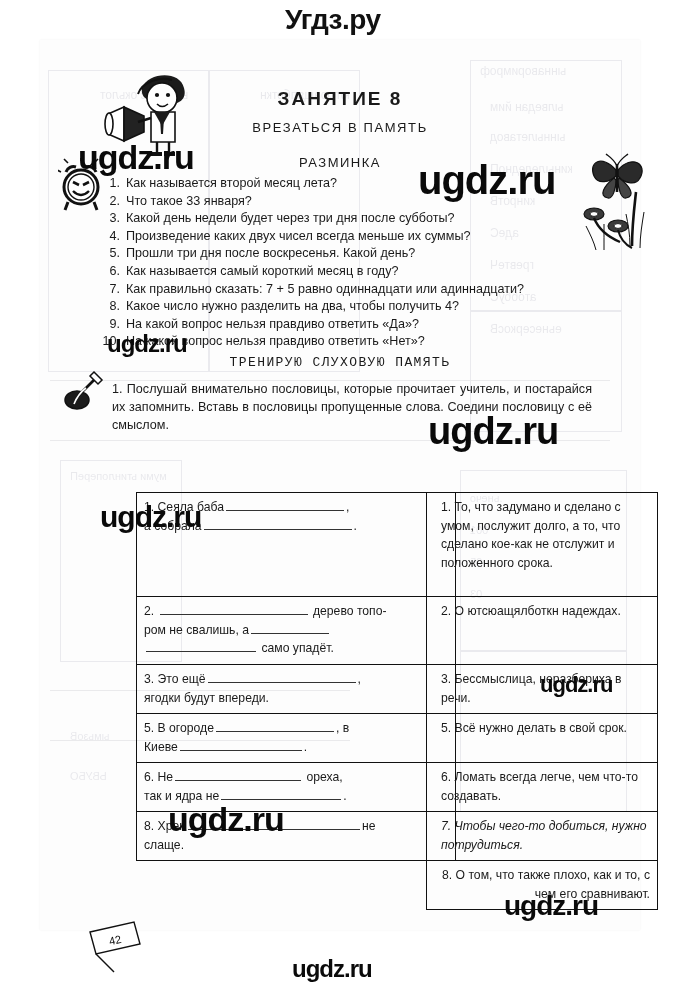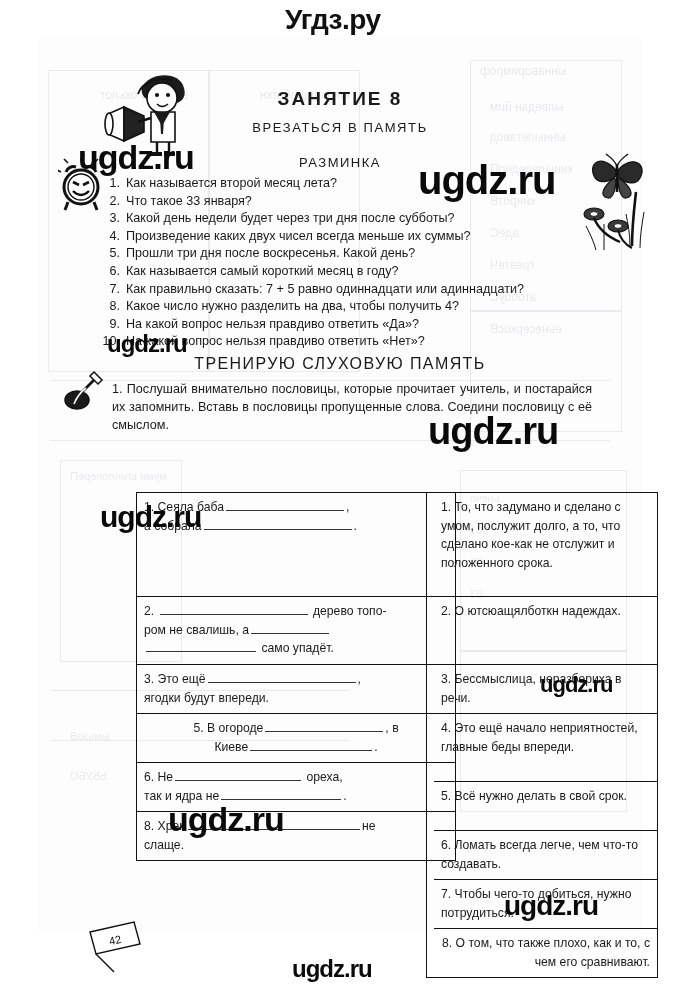--- a/index.html
+++ b/index.html
@@ -98,22 +98,23 @@
     top: 115px;
     text-align: center;
     font-size: 13px;
     letter-spacing: 1.5px;
   }
   #audio-head {
     position: absolute;
     left: 0; right: 0;
     top: 315px;
     text-align: center;
-    font-size: 16px;
+    font-size: 13px;
     letter-spacing: 1.4px;
+    font-family: Liberation Mono, monospace;
   }
 
   
   #questions {
     position: absolute;
     left: 55px;
     top: 135px;
     width: 510px;
   }
   .q-row {
@@ -350,32 +351,31 @@
         <span class="q-txt">На какой вопрос нельзя правдиво ответить «Нет»?</span>
       </div>
     </div>
 
   <div id="task"><span>1. </span><span>Послушай внимательно пословицы, которые прочитает учитель, и постарайся их запомнить. Вставь в пословицы пропущенные слова. Соедини пословицу с её смыслом.</span></div>
 
   <div class="tbl" id="tbl-left">
       <div class="trow" style="height: 104px; box-sizing: border-box;"><span>1.</span> Сеяла баба<span class="blank" style="width: 118px;"></span>,<br>а собрала<span class="blank" style="width: 148px;"></span>.</div>
       <div class="trow" style="height: 68px; box-sizing: border-box;"><span>2.</span> <span class="blank" style="width: 148px;"></span> дерево топо-<br>ром не свалишь, а<span class="blank" style="width: 78px;"></span><br><span class="blank" style="width: 110px;"></span> само упадёт.</div>
       <div class="trow" style="height: 49px; box-sizing: border-box;"><span>3.</span> Это ещё<span class="blank" style="width: 148px;"></span>,<br>ягодки будут впереди.</div>
-      <div class="trow" style="height: 49px; box-sizing: border-box; text-align: center;"><span>5.</span> В огороде<span class="blank" style="width: 118px;"></span>, в<br>Киеве<span class="blank" style="width: 122px;"></span>.</div>
+      <div class="trow" style="height: 49px; box-sizing: border-box;"><span>5.</span> В огороде<span class="blank" style="width: 118px;"></span>, в<br>Киеве<span class="blank" style="width: 122px;"></span>.</div>
       <div class="trow" style="height: 49px; box-sizing: border-box;"><span>6.</span> Не<span class="blank" style="width: 126px;"></span> ореха,<br>так и ядра не<span class="blank" style="width: 120px;"></span>.</div>
       <div class="trow" style="height: 48px; box-sizing: border-box;"><span>8.</span> Хрен<span class="blank" style="width: 172px;"></span>не<br>слаще.</div>
     </div>
   <div class="tbl" id="tbl-right">
       <div class="trow" style="height: 104px; box-sizing: border-box;"><span>1.</span><span> То, что задумано и сделано с умом, послужит долго, а то, что сделано кое-как не отслужит и положенного срока.</span></div>
       <div class="trow" style="height: 68px; box-sizing: border-box;"><span>2.</span><span> О ютсюащялботкн надеждах.</span></div>
       <div class="trow" style="height: 49px; box-sizing: border-box;"><span>3.</span><span> Бессмыслица, неразбериха в речи.</span></div>
-      <div class="trow" style="height: 68px; box-sizing: border-box;"><span>4.</span><span> Это ещё начало неприятностей, главные беды впереди.</span></div>
       <div class="trow" style="height: 49px; box-sizing: border-box;"><span>5.</span><span> Всё нужно делать в свой срок.</span></div>
       <div class="trow" style="height: 49px; box-sizing: border-box;"><span>6.</span><span> Ломать всегда легче, чем что-то создавать.</span></div>
-      <div class="trow" style="height: 49px; box-sizing: border-box;"><span>7.</span><span> Чтобы чего-то добиться, нужно потрудиться.</span></div>
+      <div class="trow" style="height: 49px; box-sizing: border-box; font-style: italic;"><span>7.</span><span> Чтобы чего-то добиться, нужно потрудиться.</span></div>
       <div class="trow" style="height: 48px; box-sizing: border-box; text-align: right;"><span>8.</span><span> О том, что также плохо, как и то, с чем его сравнивают.</span></div>
     </div>
 
   <div id="pageflag">
     <svg viewBox="0 0 70 55" width="70" height="55">
       <g stroke="#111" fill="none" stroke-width="1.4">
         <path d="M2 12 L46 2 L52 24 L8 34 Z" fill="#fff"></path>
         <path d="M8 34 L26 52" stroke-width="1.4"></path>
       </g>
     </svg>

